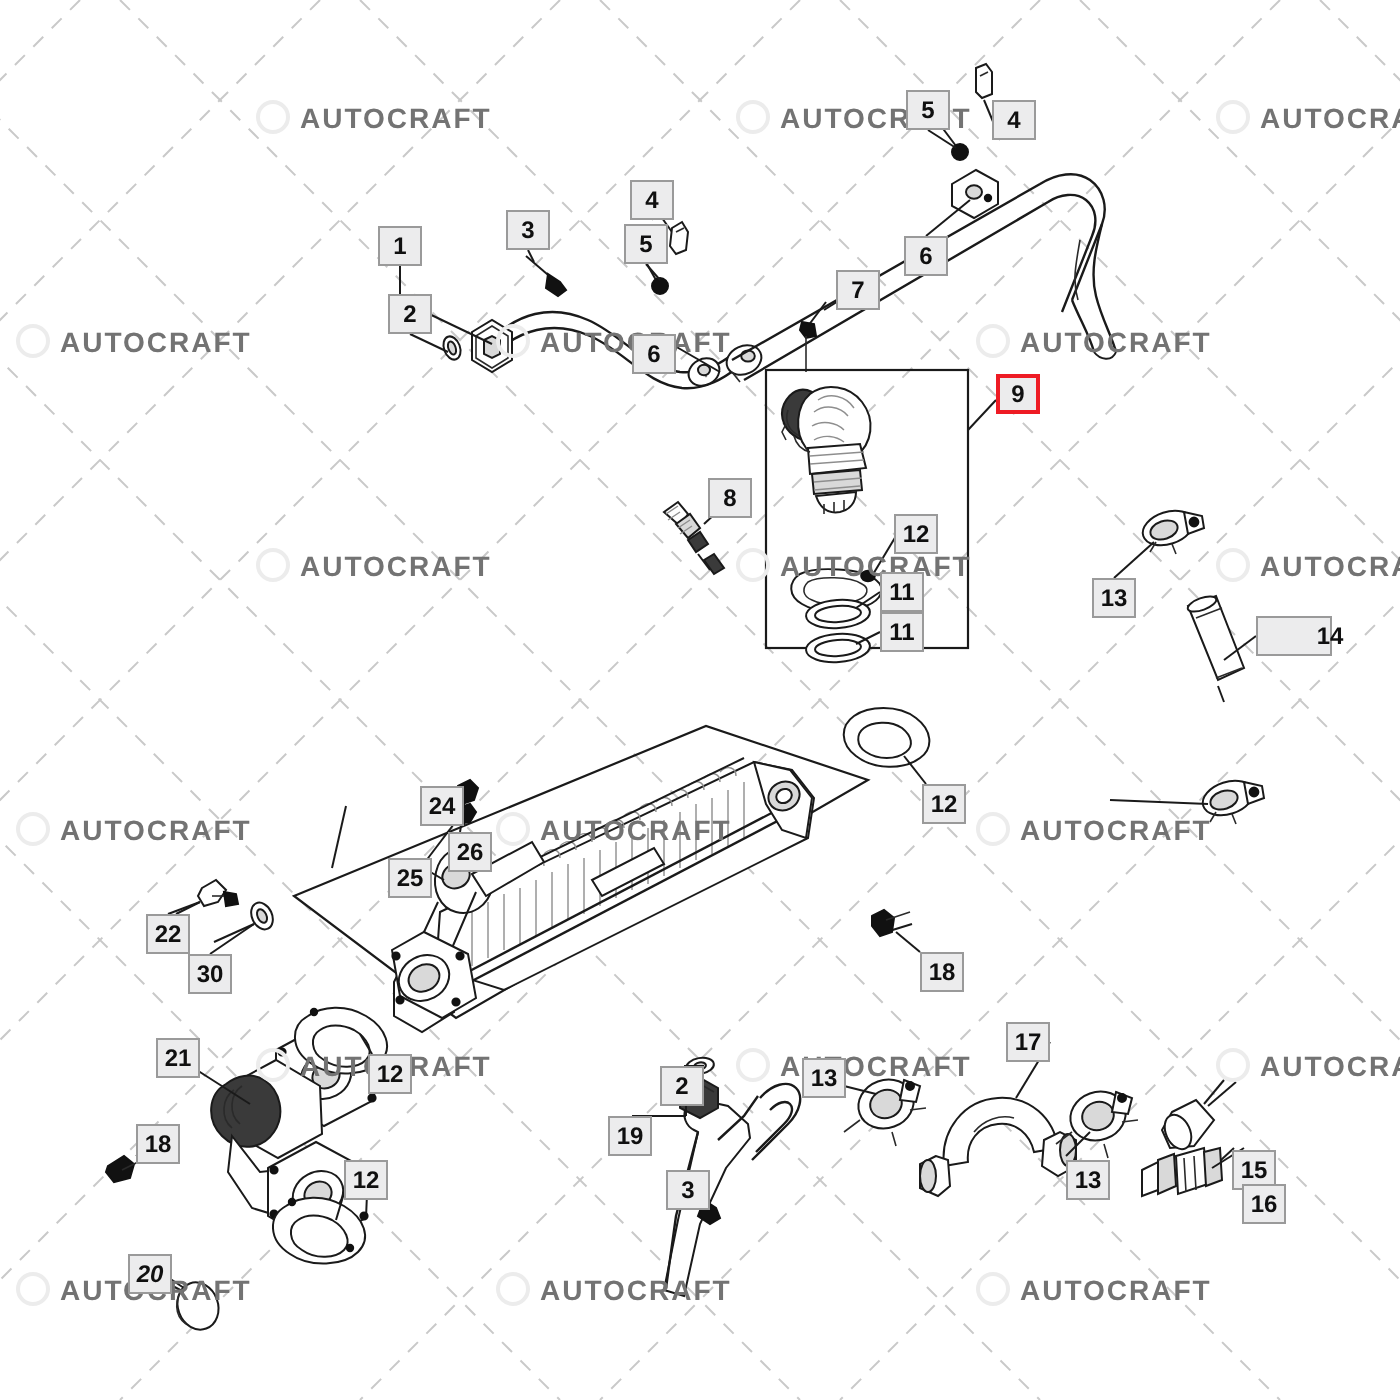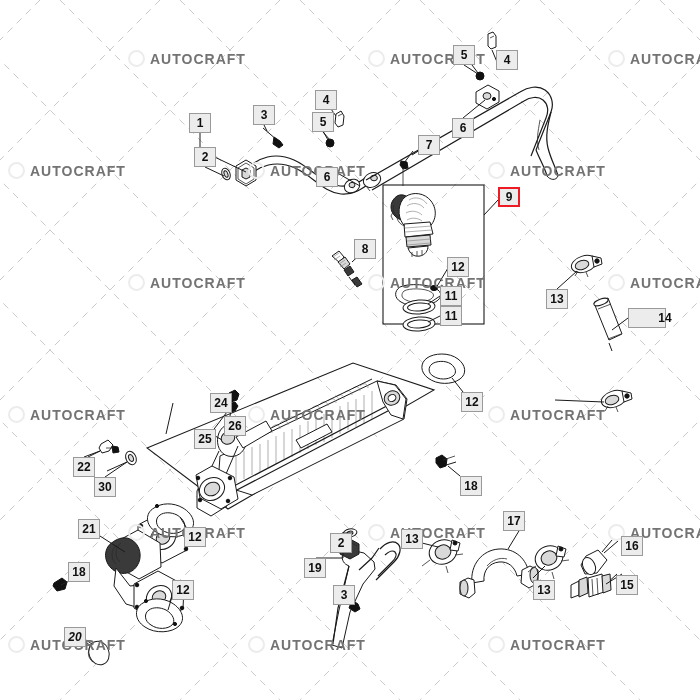--- a/index.html
+++ b/index.html
@@ -556,21 +556,21 @@
       <div class="lbl" style="left: 440px; top: 286px;">11</div>
       <div class="lbl" style="left: 440px; top: 306px;">11</div>
       <div class="lbl" style="left: 461px; top: 392px;">12</div>
       <div class="lbl" style="left: 184px; top: 527px;">12</div>
       <div class="lbl" style="left: 172px; top: 580px;">12</div>
       <div class="lbl" style="left: 546px; top: 289px;">13</div>
       <div class="lbl" style="left: 401px; top: 529px;">13</div>
       <div class="lbl" style="left: 533px; top: 580px;">13</div>
       <div class="lbl" style="left: 628px; top: 308px; padding-left: 36px;">14</div>
       <div class="lbl" style="left: 616px; top: 531px; margin-top: 44px;">15</div>
-      <div class="lbl" style="left: 621px; top: 536px;">16</div>
+      <div class="lbl" style="left: 621px; top: 592px;">16</div>
       <div class="lbl" style="left: 503px; top: 511px;">17</div>
       <div class="lbl" style="left: 460px; top: 476px;">18</div>
       <div class="lbl" style="left: 68px; top: 562px;">18</div>
       <div class="lbl" style="left: 304px; top: 558px;">19</div>
       <div class="lbl" style="left: 330px; top: 533px;">2</div>
       <div class="lbl" style="left: 333px; top: 585px;">3</div>
       <div class="lbl" style="left: 64px; top: 627px; font-style: italic;">20</div>
       <div class="lbl" style="left: 78px; top: 519px; text-align: center;">21</div>
       <div class="lbl" style="left: 73px; top: 457px;">22</div>
       <div class="lbl" style="left: 94px; top: 477px;">30</div>

